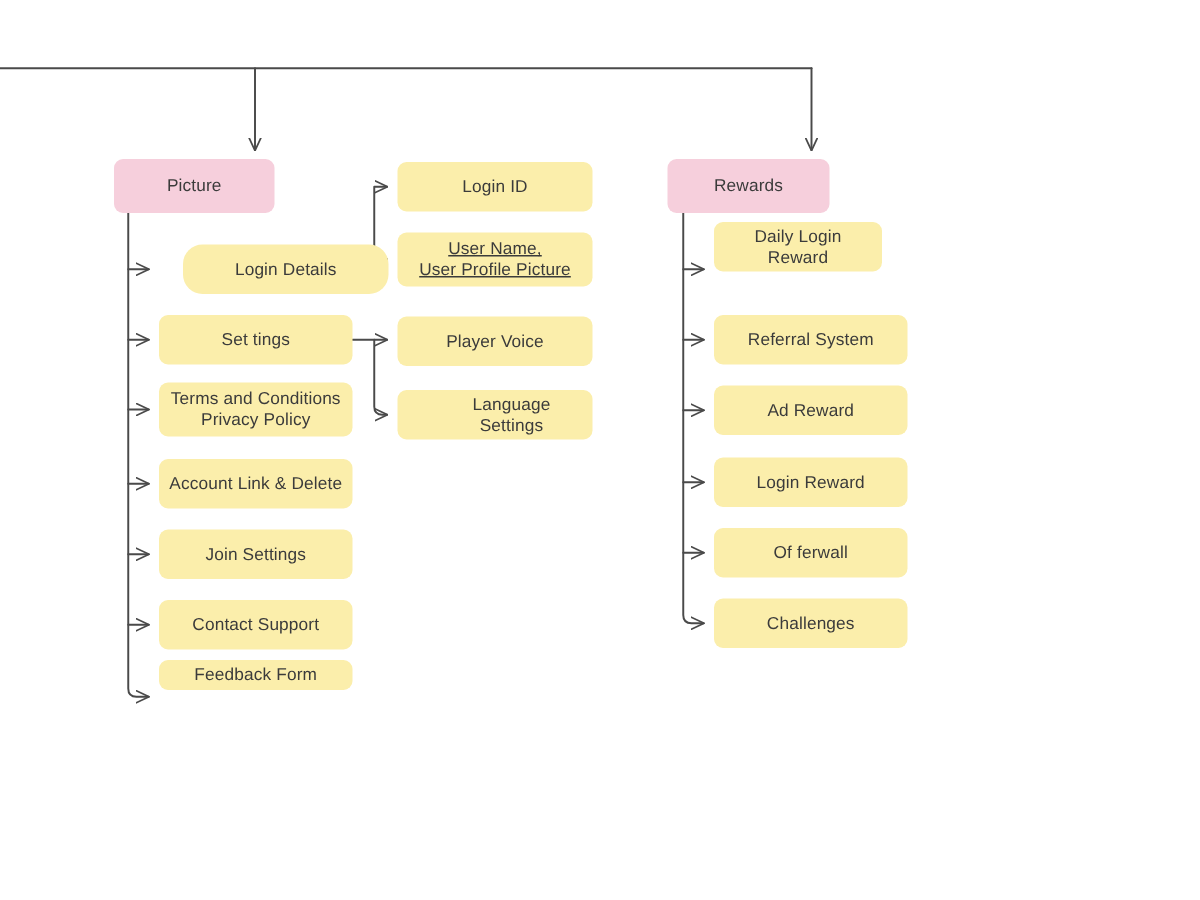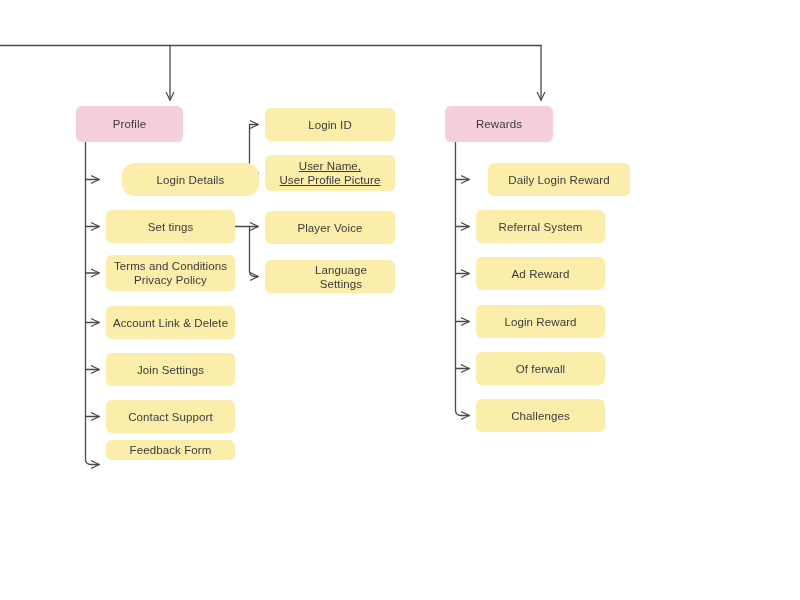--- a/index.html
+++ b/index.html
@@ -86,36 +86,36 @@
       <path d="M 455.5 142 L 455.5 410 Q 455.5 415.5 461 415.5 L 469 415.5" marker-end="url(#arw)"></path>
       <path d="M 455.5 179.5 L 469 179.5" marker-end="url(#arw)"></path>
       <path d="M 455.5 226.5 L 469 226.5" marker-end="url(#arw)"></path>
       <path d="M 455.5 273.5 L 469 273.5" marker-end="url(#arw)"></path>
       <path d="M 455.5 321.5 L 469 321.5" marker-end="url(#arw)"></path>
       <path d="M 455.5 368.5 L 469 368.5" marker-end="url(#arw)"></path>
     </g>
   </svg>
 
   <div id="nodes">
-      <div class="node root" style="left: 76px; top: 106px; width: 107px; height: 36px;">Profile</div>
+      <div class="node root" style="left: 76px; top: 106px; width: 107px; height: 36px;">Picture</div>
       <div class="node leaf" style="left: 122px; top: 163px; width: 137px; height: 33px; border-radius: 13px;">Login Details</div>
       <div class="node leaf" style="left: 106px; top: 210px; width: 129px; height: 33px;">Set tings</div>
       <div class="node leaf" style="left: 106px; top: 255px; width: 129px; height: 36px;">Terms and Conditions
 Privacy Policy</div>
       <div class="node leaf" style="left: 106px; top: 306px; width: 129px; height: 33px;">Account Link &amp; Delete</div>
       <div class="node leaf" style="left: 106px; top: 353px; width: 129px; height: 33px;">Join Settings</div>
       <div class="node leaf" style="left: 106px; top: 400px; width: 129px; height: 33px;">Contact Support</div>
       <div class="node leaf" style="left: 106px; top: 440px; width: 129px; height: 20px;">Feedback Form</div>
       <div class="node leaf" style="left: 265px; top: 108px; width: 130px; height: 33px;">Login ID</div>
       <div class="node leaf" style="left: 265px; top: 155px; width: 130px; height: 36px; text-decoration: underline;">User Name,
 User Profile Picture</div>
       <div class="node leaf" style="left: 265px; top: 211px; width: 130px; height: 33px;">Player Voice</div>
       <div class="node leaf" style="left: 265px; top: 260px; width: 130px; height: 33px; padding-left: 28px;">Language Settings</div>
       <div class="node root" style="left: 445px; top: 106px; width: 108px; height: 36px;">Rewards</div>
-      <div class="node leaf" style="left: 476px; top: 163px; width: 142px; height: 33px; margin-left: 12px;">Daily Login Reward</div>
+      <div class="node leaf" style="left: 476px; top: 148px; width: 112px; height: 33px;">Daily Login Reward</div>
       <div class="node leaf" style="left: 476px; top: 210px; width: 129px; height: 33px;">Referral System</div>
       <div class="node leaf" style="left: 476px; top: 257px; width: 129px; height: 33px;">Ad Reward</div>
       <div class="node leaf" style="left: 476px; top: 305px; width: 129px; height: 33px;">Login Reward</div>
       <div class="node leaf" style="left: 476px; top: 352px; width: 129px; height: 33px;">Of ferwall</div>
       <div class="node leaf" style="left: 476px; top: 399px; width: 129px; height: 33px;">Challenges</div>
     </div>
 
 </div>
 
 </body></html>

